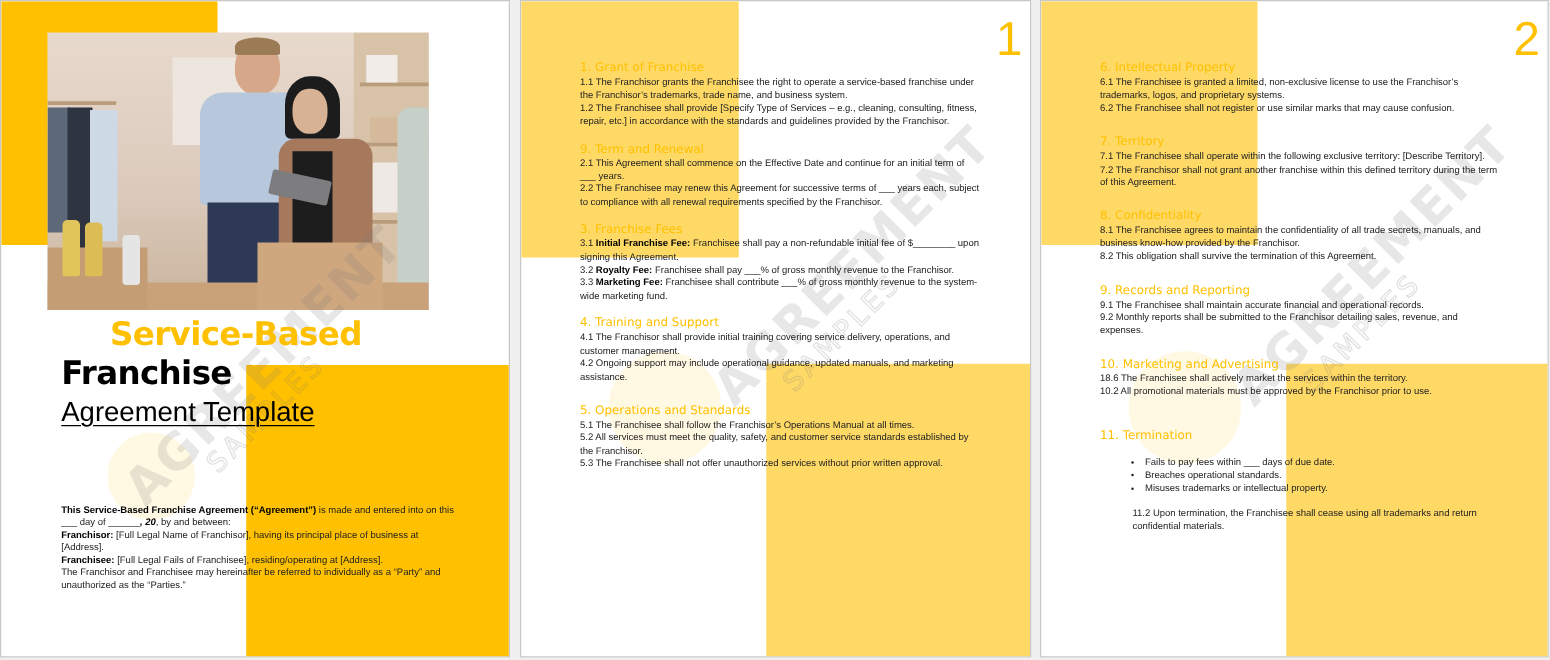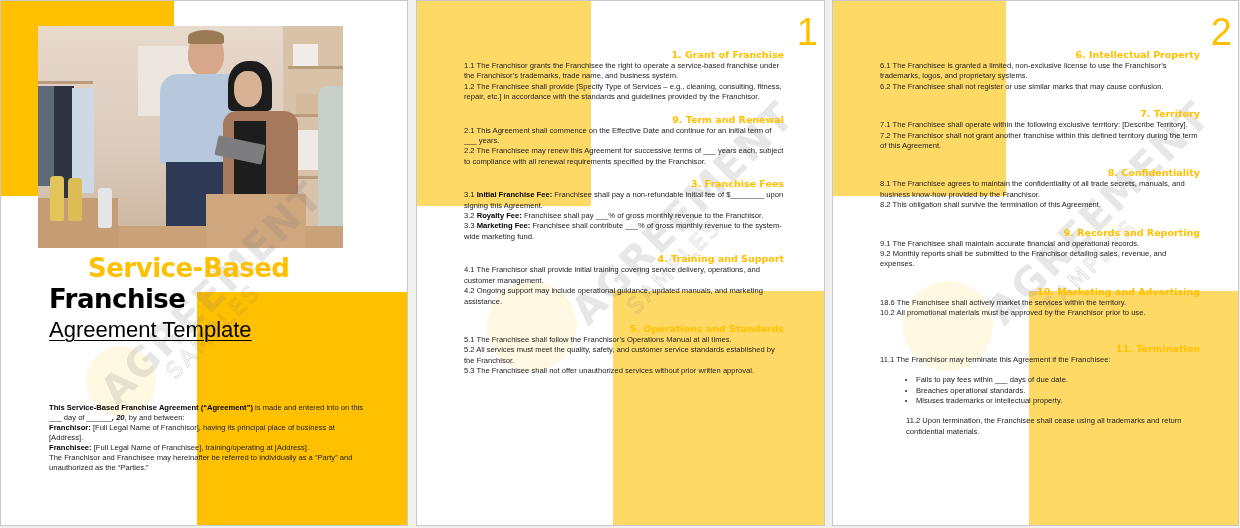--- a/index.html
+++ b/index.html
@@ -58,23 +58,22 @@
   }
   .intro b { color:#000; }
 
   .pagenum {
     position:absolute; top:10px; font-size:38px; color:#ffc000; font-family:"Liberation Sans", sans-serif; font-weight:300;
   }
   .content { position:absolute; left:47px; width:320px; }
   #p3 .content { left:47px; }
   .sec { margin-bottom:11px; }
   .sec h3 {
-    margin:0; font-size:9.5px; line-height:12px; color:#ffc000; font-weight:700;
+    margin:0; font-size:9.5px; line-height:12px; color:#ffc000; font-weight:400;
     font-family:"DejaVu Sans", sans-serif;
-    text-align:right;
   }
   .sec p { margin:0; font-size:7.6px; line-height:10.4px; color:#222; }
   .sec p b { color:#000; }
   .sec ul { margin:10px; padding-left:26px; font-size:7.6px; line-height:10.4px; color:#222; }
   .sec ul li { margin:0; }
   .sec p.indent { padding-left:26px; }
 </style>
 </head>
 <body>
 
@@ -128,21 +127,21 @@
     <div class="wm-text2" style="left:160px;top:365px;font-size:22px;">SAMPLES</div>
   </div>
 
   <div class="cover-title1">Service-Based</div>
   <div class="cover-title2">Franchise</div>
   <div class="cover-title3">Agreement Template</div>
 
   <div class="intro">
     <b>This Service-Based Franchise Agreement (“Agreement”)</b><span> is made and entered into on this ___ day of ______</span><b><i>, 20</i></b><span>, by and between:</span><br>
     <b>Franchisor:</b><span> [Full Legal Name of Franchisor], having its principal place of business at [Address].</span><br>
-    <b>Franchisee:</b><span> [Full Legal Name of Franchisee], training/operating at [Address].</span><br>
+    <b>Franchisee:</b><span> [Full Legal Fails of Franchisee], residing/operating at [Address].</span><br>
     <span>The Franchisor and Franchisee may hereinafter be referred to individually as a “Party” and unauthorized as the “Parties.”</span>
   </div>
 </div>
 
 <div class="page" id="p2">
   <div class="blk y-soft" style="left:0;top:0;width:174px;height:205px;"></div>
   <div class="blk y-soft" style="left:196px;top:290px;width:213px;height:236px;"></div>
 
   <div class="wm">
     <div class="wm-circle" style="left:70px;top:280px;width:90px;height:90px;"></div>
@@ -216,21 +215,20 @@
       <p>9.1 The Franchisee shall maintain accurate financial and operational records.</p>
       <p>9.2 Monthly reports shall be submitted to the Franchisor detailing sales, revenue, and expenses.</p>
     </div>
     <div class="sec" style="margin-bottom:24px;">
       <h3>10. Marketing and Advertising</h3>
       <p>18.6 The Franchisee shall actively market the services within the territory.</p>
       <p>10.2 All promotional materials must be approved by the Franchisor prior to use.</p>
     </div>
     <div class="sec">
       <h3>11. Termination</h3>
-      <p>11.1 The Franchisor may terminate this Agreement if the Franchisee:</p>
       <ul>
         <li>Fails to pay fees within ___ days of due date.</li>
         <li>Breaches operational standards.</li>
         <li>Misuses trademarks or intellectual property.</li>
       </ul>
       <p class="indent">11.2 Upon termination, the Franchisee shall cease using all trademarks and return confidential materials.</p>
     </div>
   </div>
 </div>
 

